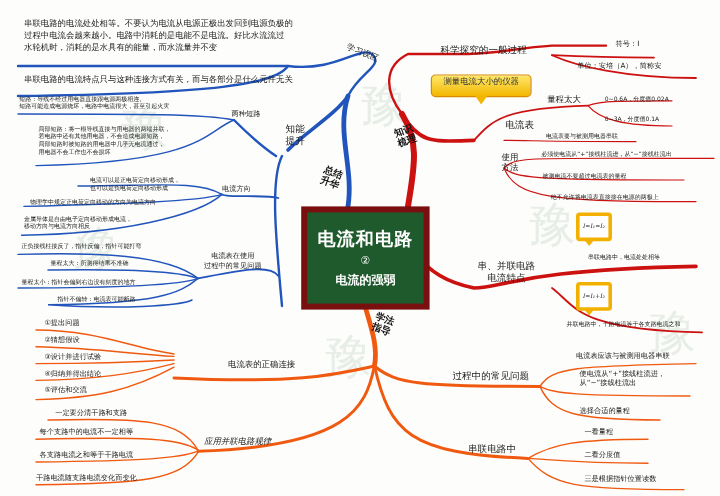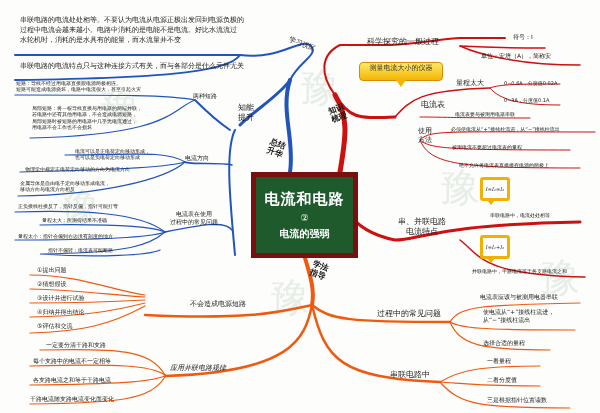--- a/index.html
+++ b/index.html
@@ -163,21 +163,21 @@
 电流特点</div>
 <div class="formula" style="left:480px;top:177px;">
     <span>I=I₁=I₂</span>
   </div>
 <div class="t s5" style="left:490px;top:212px;">串联电路中，电流处处相等</div>
 <div class="formula" style="left:480px;top:235px;">
     <span>I=I₁+I₂</span>
   </div>
 <div class="t s5" style="left:472px;top:268px;">并联电路中，干路电流等于各支路电流之和</div>
 
-<div class="t s7" style="left:190px;top:300px;">不会造成电源短路</div>
+<div class="t s7" style="left:190px;top:300px;">电流表的正确连接</div>
 <div class="t s6" style="left:37px;top:266px;">①提出问题</div>
 <div class="t s6" style="left:37px;top:280px;">②猜想假设</div>
 <div class="t s6" style="left:37px;top:294px;">③设计并进行试验</div>
 <div class="t s6" style="left:37px;top:308px;">④归纳并得出结论</div>
 <div class="t s6" style="left:37px;top:322px;">⑤评估和交流</div>
 
 <div class="t s7" style="left:170px;top:364px;font-style:italic;">应用并联电路规律</div>
 <div class="t s6" style="left:46px;top:341px;">一定要分清干路和支路</div>
 <div class="t s6" style="left:33px;top:357px;">每个支路中的电流不一定相等</div>
 <div class="t s6" style="left:33px;top:376px;">各支路电流之和等于干路电流</div>

